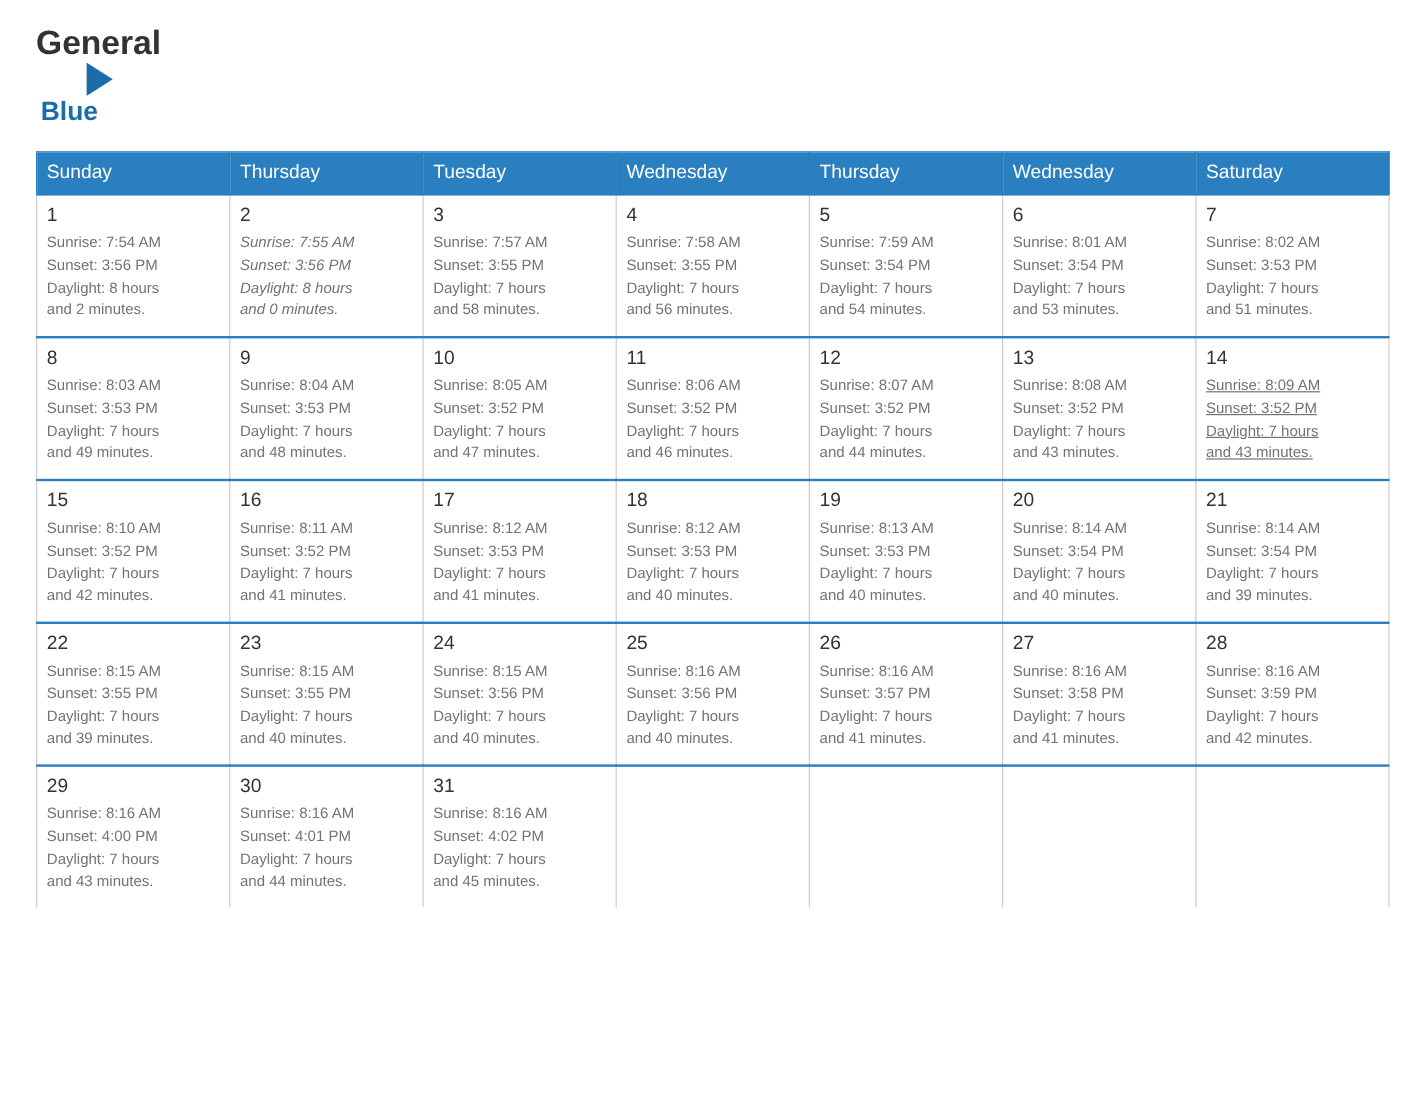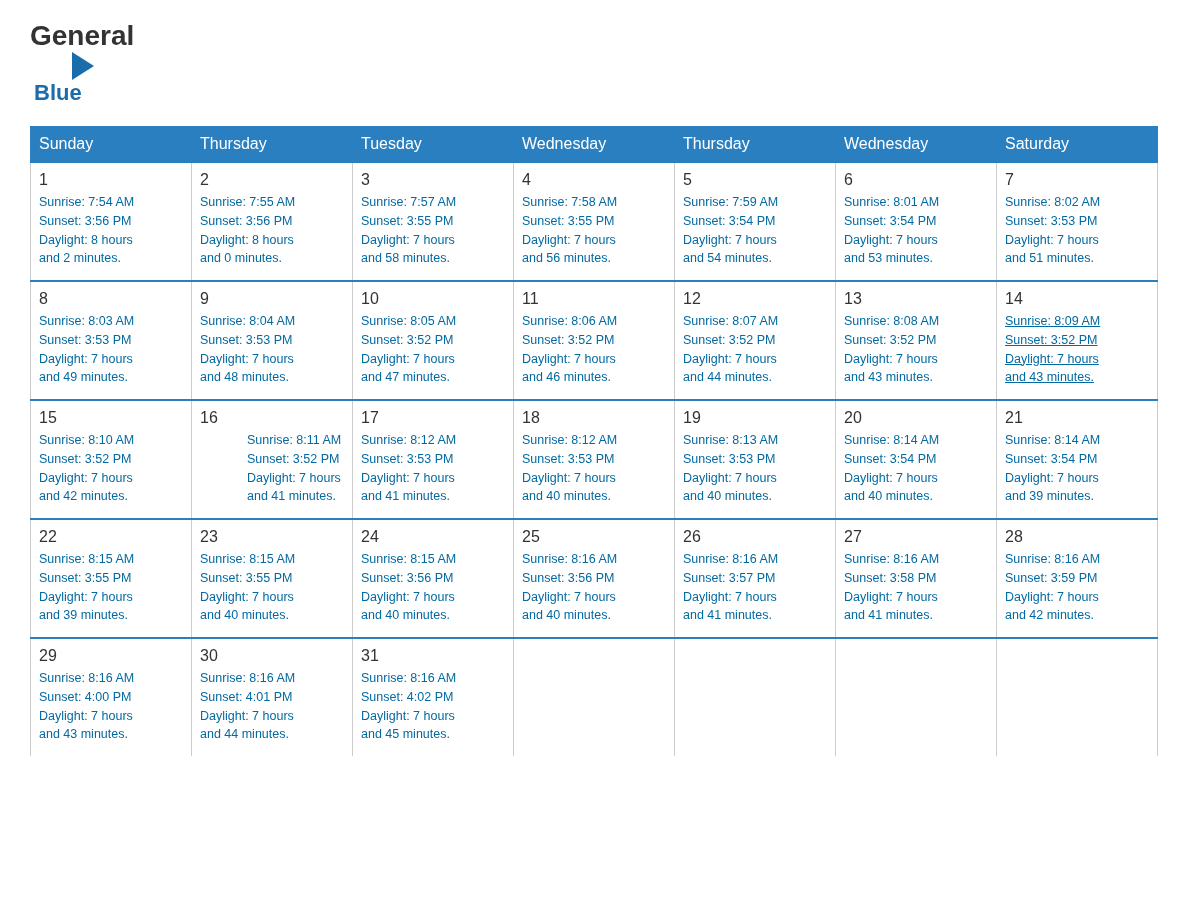--- a/index.html
+++ b/index.html
@@ -75,21 +75,21 @@
     .day-num {
       font-size: 16px;
       font-weight: normal;
       color: #333;
       display: block;
       margin-bottom: 4px;
     }
     .day-info {
       font-size: 12.5px;
       line-height: 1.5;
-      color: #0369a1;
+      color: #737373;
     }
     .empty-cell {
       background: #fff;
     }
   </style>
 </head>
 <body>
 
 <div class="header">
   <div class="logo">
@@ -127,21 +127,21 @@
   <tr>
         <td>
           <span class="day-num">1</span>
           <div class="day-info" style="white-space: pre-line;">Sunrise: 7:54 AM
 Sunset: 3:56 PM
 Daylight: 8 hours
 and 2 minutes.</div>
         </td>
         <td>
           <span class="day-num">2</span>
-          <div class="day-info" style="white-space: pre-line;">Sunrise: 7:55 AM
+          <div class="day-info" style="white-space: pre-line; font-style: italic;">Sunrise: 7:55 AM
 Sunset: 3:56 PM
 Daylight: 8 hours
 and 0 minutes.</div>
         </td>
         <td>
           <span class="day-num">3</span>
           <div class="day-info" style="white-space: pre-line;">Sunrise: 7:57 AM
 Sunset: 3:55 PM
 Daylight: 7 hours
 and 58 minutes.</div>
@@ -229,21 +229,21 @@
       <tr>
         <td>
           <span class="day-num">15</span>
           <div class="day-info" style="white-space: pre-line;">Sunrise: 8:10 AM
 Sunset: 3:52 PM
 Daylight: 7 hours
 and 42 minutes.</div>
         </td>
         <td>
           <span class="day-num">16</span>
-          <div class="day-info" style="white-space: pre-line; margin-left: 47px;">Sunrise: 8:11 AM
+          <div class="day-info" style="white-space: pre-line;">Sunrise: 8:11 AM
 Sunset: 3:52 PM
 Daylight: 7 hours
 and 41 minutes.</div>
         </td>
         <td>
           <span class="day-num">17</span>
           <div class="day-info" style="white-space: pre-line;">Sunrise: 8:12 AM
 Sunset: 3:53 PM
 Daylight: 7 hours
 and 41 minutes.</div>

